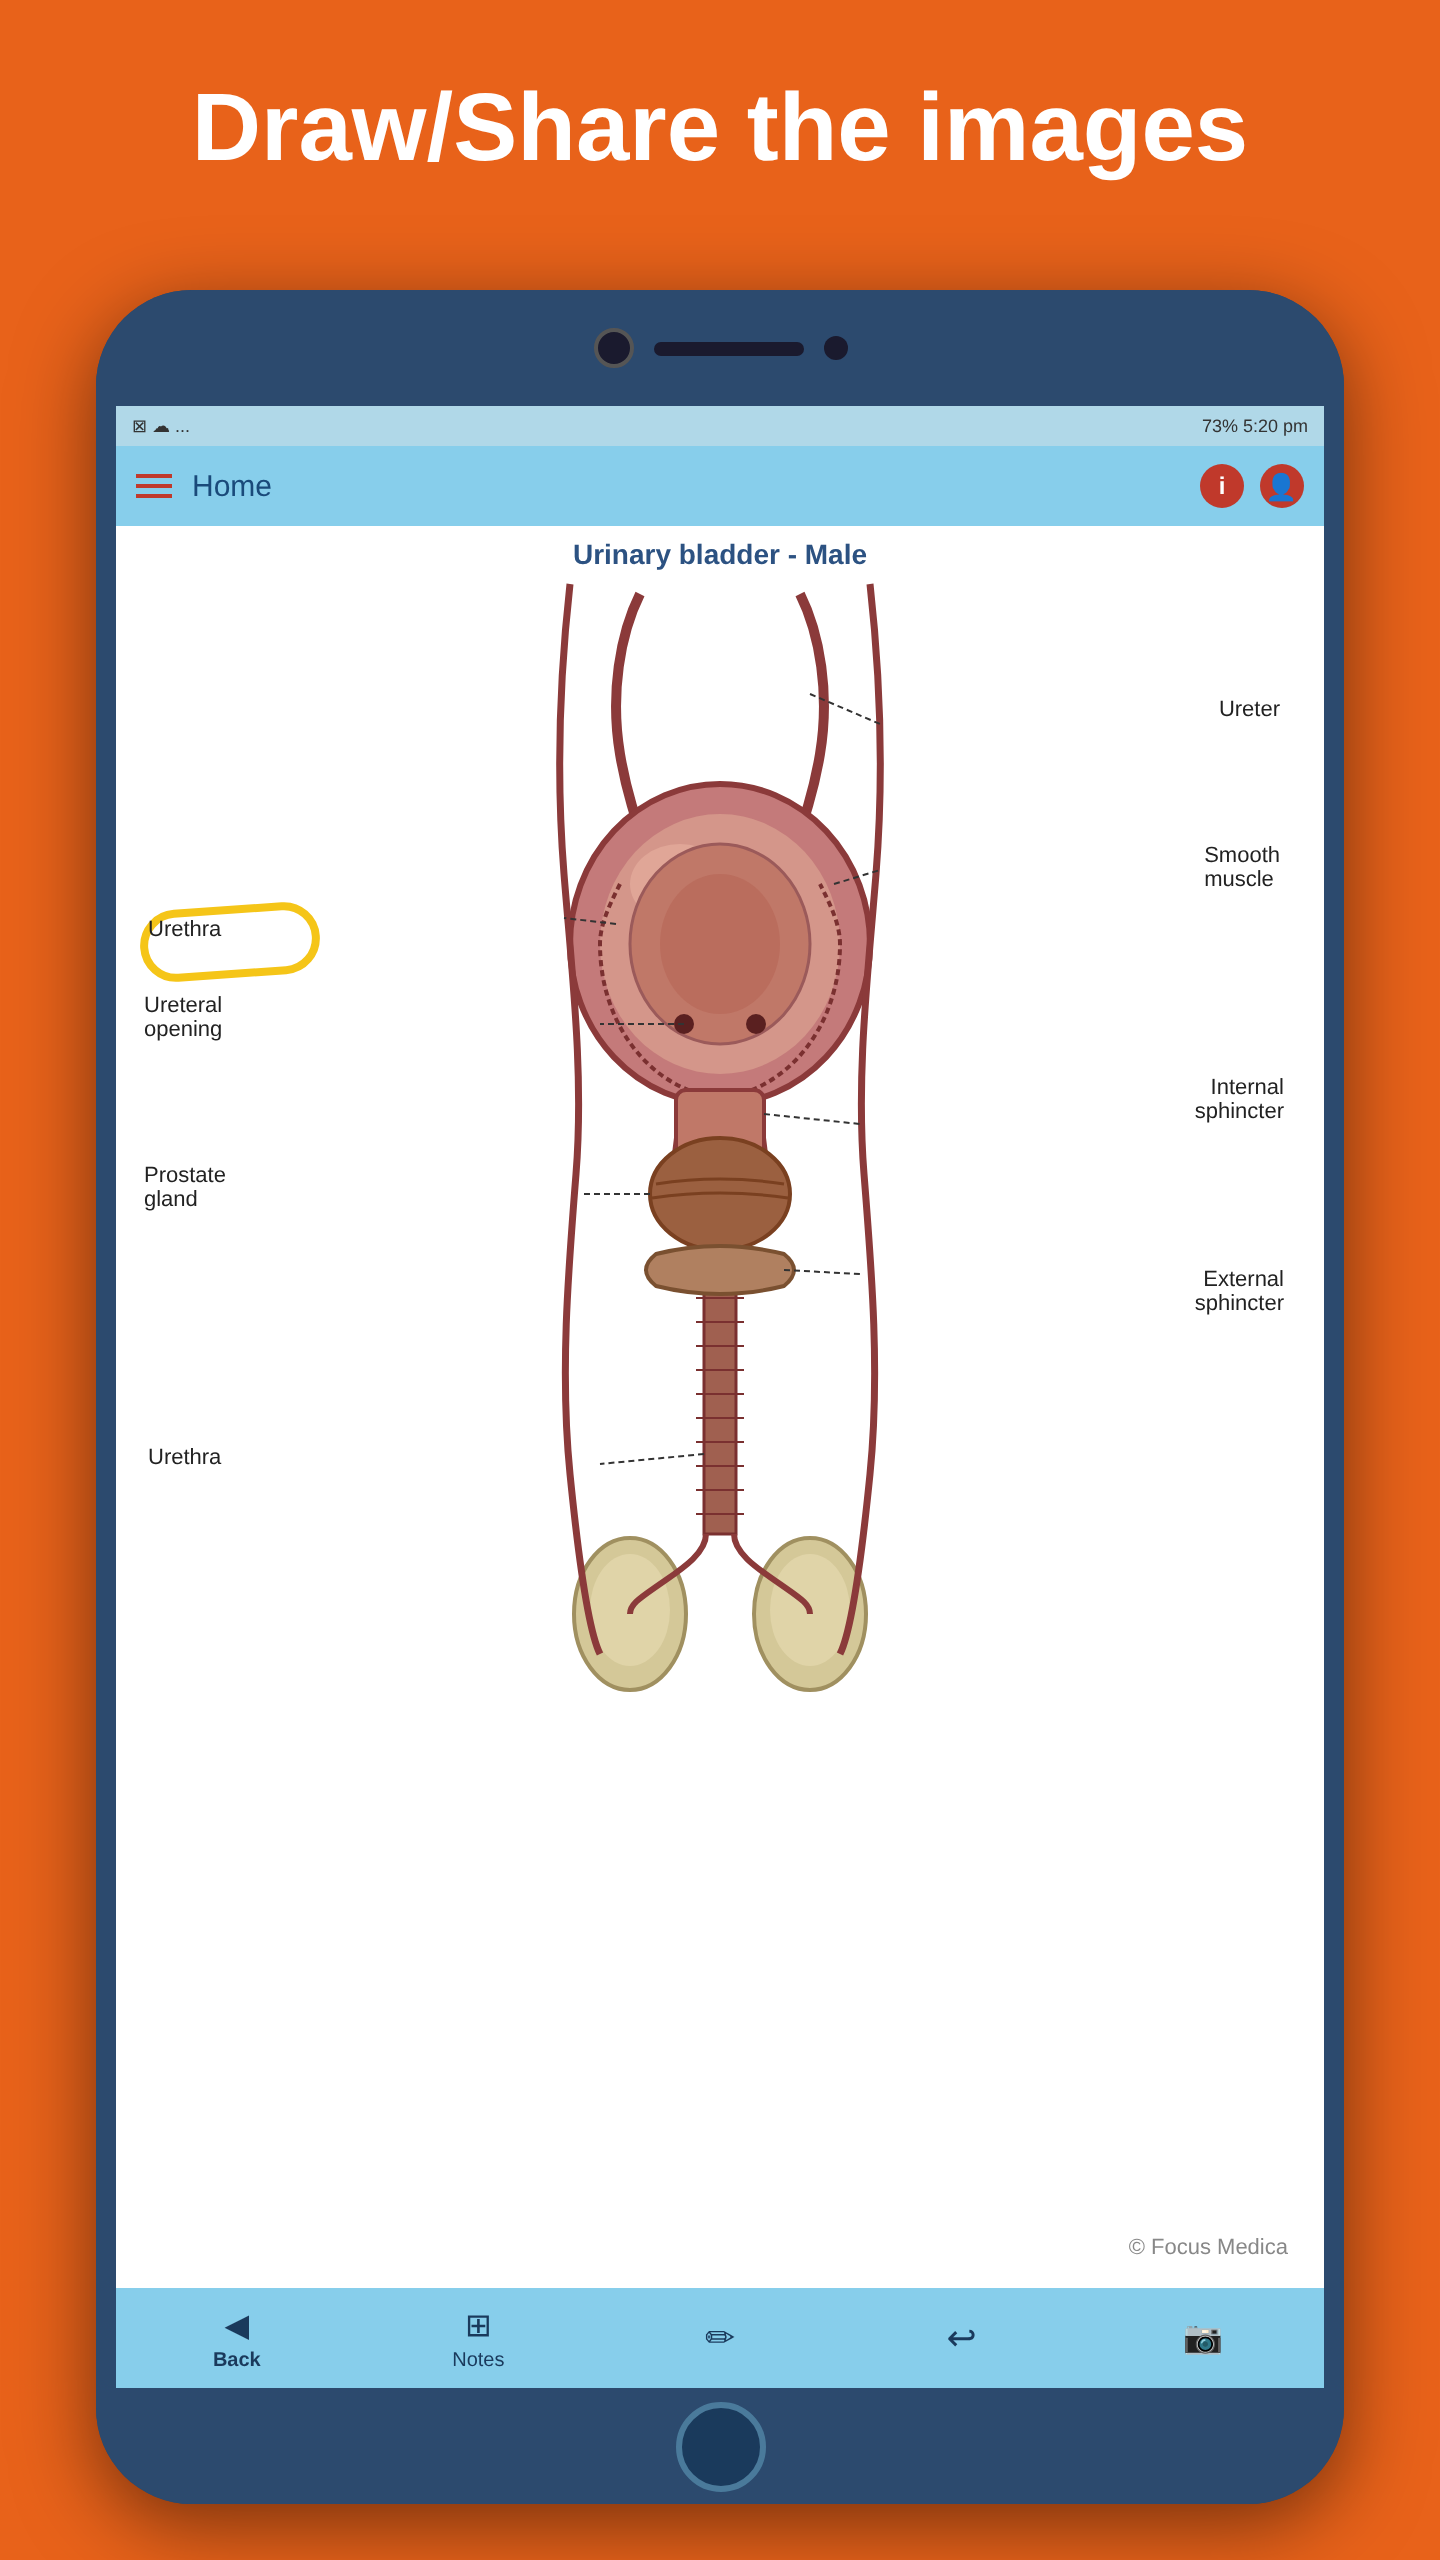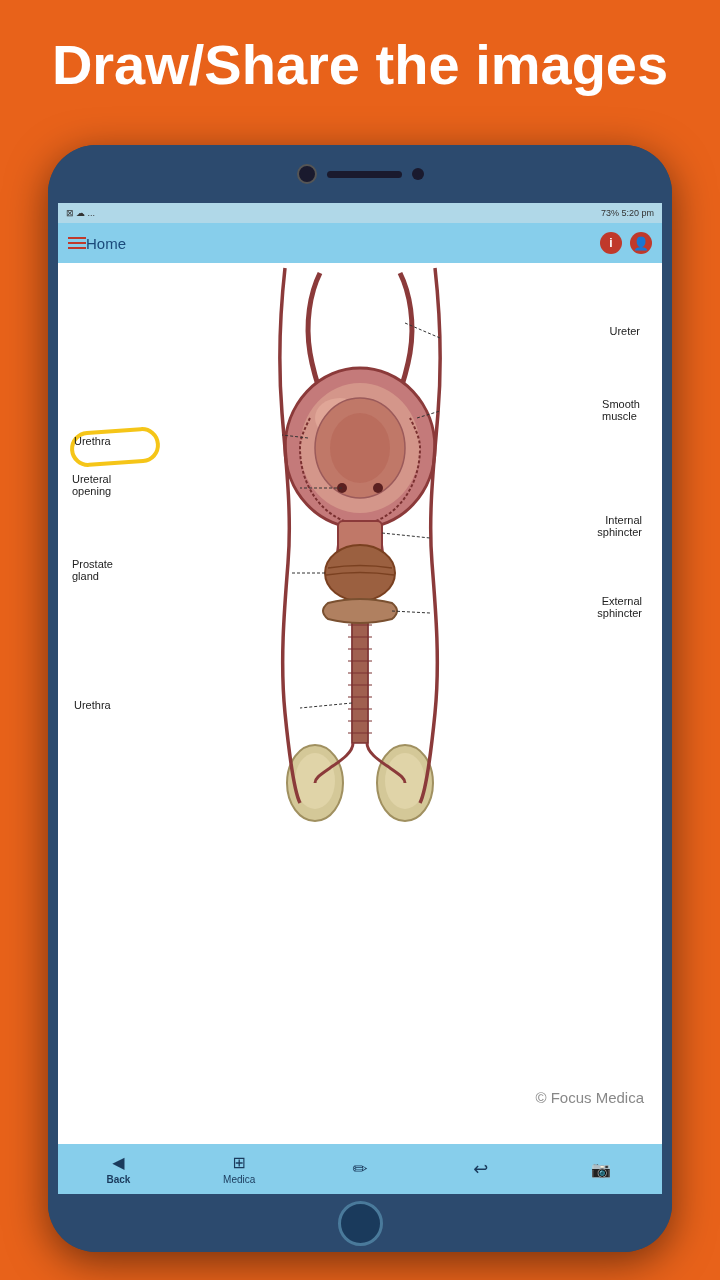--- a/index.html
+++ b/index.html
@@ -9,21 +9,21 @@
       background-color: #E8621A;
       font-family: Arial, sans-serif;
       overflow: hidden;
       position: relative;
     }
   </style>
 </head>
 <body>
 
 <div style="position:absolute;top:0;left:0;right:0;height:130px;background:#E8621A;display:flex;align-items:center;justify-content:center;">
-  <div style="font-size:56px;font-weight:bold;color:white;text-align:left;line-height:1.1;padding:0 20px;">Draw/Share the images</div>
+  <div style="font-size:48px;font-weight:bold;color:white;text-align:left;line-height:1.1;padding:0 20px;">Draw/Share the images</div>
 </div>
 
 <div style="position:absolute;top:145px;left:48px;right:48px;bottom:28px;background:#2c4a6e;border-radius:48px;overflow:hidden;box-shadow:0 10px 40px rgba(0,0,0,0.5);">
 
   <div style="position:absolute;top:0;left:0;right:0;height:58px;background:#2c4a6e;display:flex;align-items:center;justify-content:center;z-index:10;">
     <div style="display:flex;align-items:center;gap:10px;">
       <div style="width:20px;height:20px;background:#1a1a2e;border-radius:50%;border:2px solid #555;"></div>
       <div style="width:75px;height:7px;background:#1a1a2e;border-radius:4px;"></div>
       <div style="width:12px;height:12px;background:#1a1a2e;border-radius:50%;"></div>
     </div>
@@ -32,40 +32,41 @@
   <div style="position:absolute;top:58px;left:10px;right:10px;bottom:58px;background:white;overflow:hidden;display:flex;flex-direction:column;">
 
     <div style="height:20px;background:#b0d8e8;display:flex;align-items:center;justify-content:space-between;padding:0 8px;font-size:9px;color:#333;flex-shrink:0;">
       <div>
         <span>⊠ ☁ ...</span>
       </div>
       <div>73% 5:20 pm</div>
     </div>
 
     <div style="height:40px;background:#87CEEB;display:flex;align-items:center;padding:0 10px;justify-content:space-between;flex-shrink:0;">
-      <div style="display:flex;align-items:center;gap:0;">
+      <div style="display:flex;align-items:center;gap:10px;">
         <div style="cursor:pointer;display:flex;flex-direction:column;gap:3px;">
           <span style="width:18px;height:2px;background:#c0392b;display:block;"></span>
           <span style="width:18px;height:2px;background:#c0392b;display:block;"></span>
           <span style="width:18px;height:2px;background:#c0392b;display:block;"></span>
         </div>
         <span style="color:#1a4a7a;font-size:15px;font-weight:500;">Home</span>
       </div>
       <div style="display:flex;gap:8px;align-items:center;">
         <div style="width:22px;height:22px;background:#c0392b;border-radius:50%;display:flex;align-items:center;justify-content:center;color:white;font-size:12px;font-weight:bold;cursor:pointer;">
           <span>i</span>
         </div>
         <div style="width:22px;height:22px;background:#c0392b;border-radius:50%;display:flex;align-items:center;justify-content:center;color:white;font-size:13px;cursor:pointer;">
           <span>👤</span>
         </div>
       </div>
     </div>
 
     <div style="flex:1;position:relative;overflow:hidden;background:white;">
 
+      <div style="text-align:center;color:#2c5282;font-size:14px;font-weight:bold;padding:6px 0 2px;">Urinary bladder - Male</div>
 
       <div style="position:relative;width:100%;height:calc(100% - 30px);">
 
         <svg viewBox="0 0 300 580" style="position:absolute;top:0;left:50%;transform:translateX(-50%);width:300px;height:580px;">
 
           <path d="M110,10 C100,30 95,60 100,90 C105,120 115,140 120,160 C125,180 122,190 118,200" fill="none" stroke="#8B3A3A" stroke-width="5"></path>
 
           <path d="M190,10 C200,30 205,60 200,90 C195,120 185,140 180,160 C175,180 178,190 182,200" fill="none" stroke="#8B3A3A" stroke-width="5"></path>
 
           <ellipse cx="150" cy="185" rx="75" ry="80" fill="#c47a7a" stroke="#8B3A3A" stroke-width="3"></ellipse>
@@ -156,42 +157,42 @@
         </div>
 
         <div style="position:absolute;top:251px;right:20px;font-size:11px;color:#222;text-align:right;">
           <span>Internal<br>sphincter</span>
         </div>
 
         <div style="position:absolute;top:295px;left:14px;font-size:11px;color:#222;">
           <span>Prostate<br>gland</span>
         </div>
 
-        <div style="position:absolute;top:332px;right:20px;font-size:11px;color:#222;text-align:right;">
+        <div style="position:absolute;top:347px;right:20px;font-size:11px;color:#222;text-align:right;">
           <span>External<br>sphincter</span>
         </div>
 
         <div style="position:absolute;top:436px;left:16px;font-size:11px;color:#222;">
           <span>Urethra</span>
         </div>
 
-        <div style="position:absolute;bottom:8px;right:18px;font-size:15px;color:#888;">© Focus Medica</div>
+        <div style="position:absolute;bottom:8px;right:18px;font-size:11px;color:#888;">© Focus Medica</div>
       </div>
     </div>
 
     <div style="height:50px;background:#87CEEB;display:flex;align-items:stretch;flex-shrink:0;">
 
       <div style="flex:1;display:flex;flex-direction:column;align-items:center;justify-content:center;cursor:pointer;gap:2px;">
         <span style="font-size:16px;color:#1a3a5c;">◀</span>
         <span style="font-size:10px;color:#1a3a5c;font-weight:700;">Back</span>
       </div>
 
       <div style="flex:1;display:flex;flex-direction:column;align-items:center;justify-content:center;cursor:pointer;gap:2px;">
         <span style="font-size:16px;color:#1a3a5c;">⊞</span>
-        <span style="font-size:10px;color:#1a3a5c;font-weight:500;">Medica</span>
+        <span style="font-size:10px;color:#1a3a5c;font-weight:500;">Notes</span>
       </div>
 
       <div style="flex:1;display:flex;flex-direction:column;align-items:center;justify-content:center;cursor:pointer;gap:2px;">
         <span style="font-size:18px;color:#1a3a5c;">✏</span>
       </div>
 
       <div style="flex:1;display:flex;flex-direction:column;align-items:center;justify-content:center;cursor:pointer;gap:2px;">
         <span style="font-size:18px;color:#1a3a5c;">↩</span>
       </div>
 

